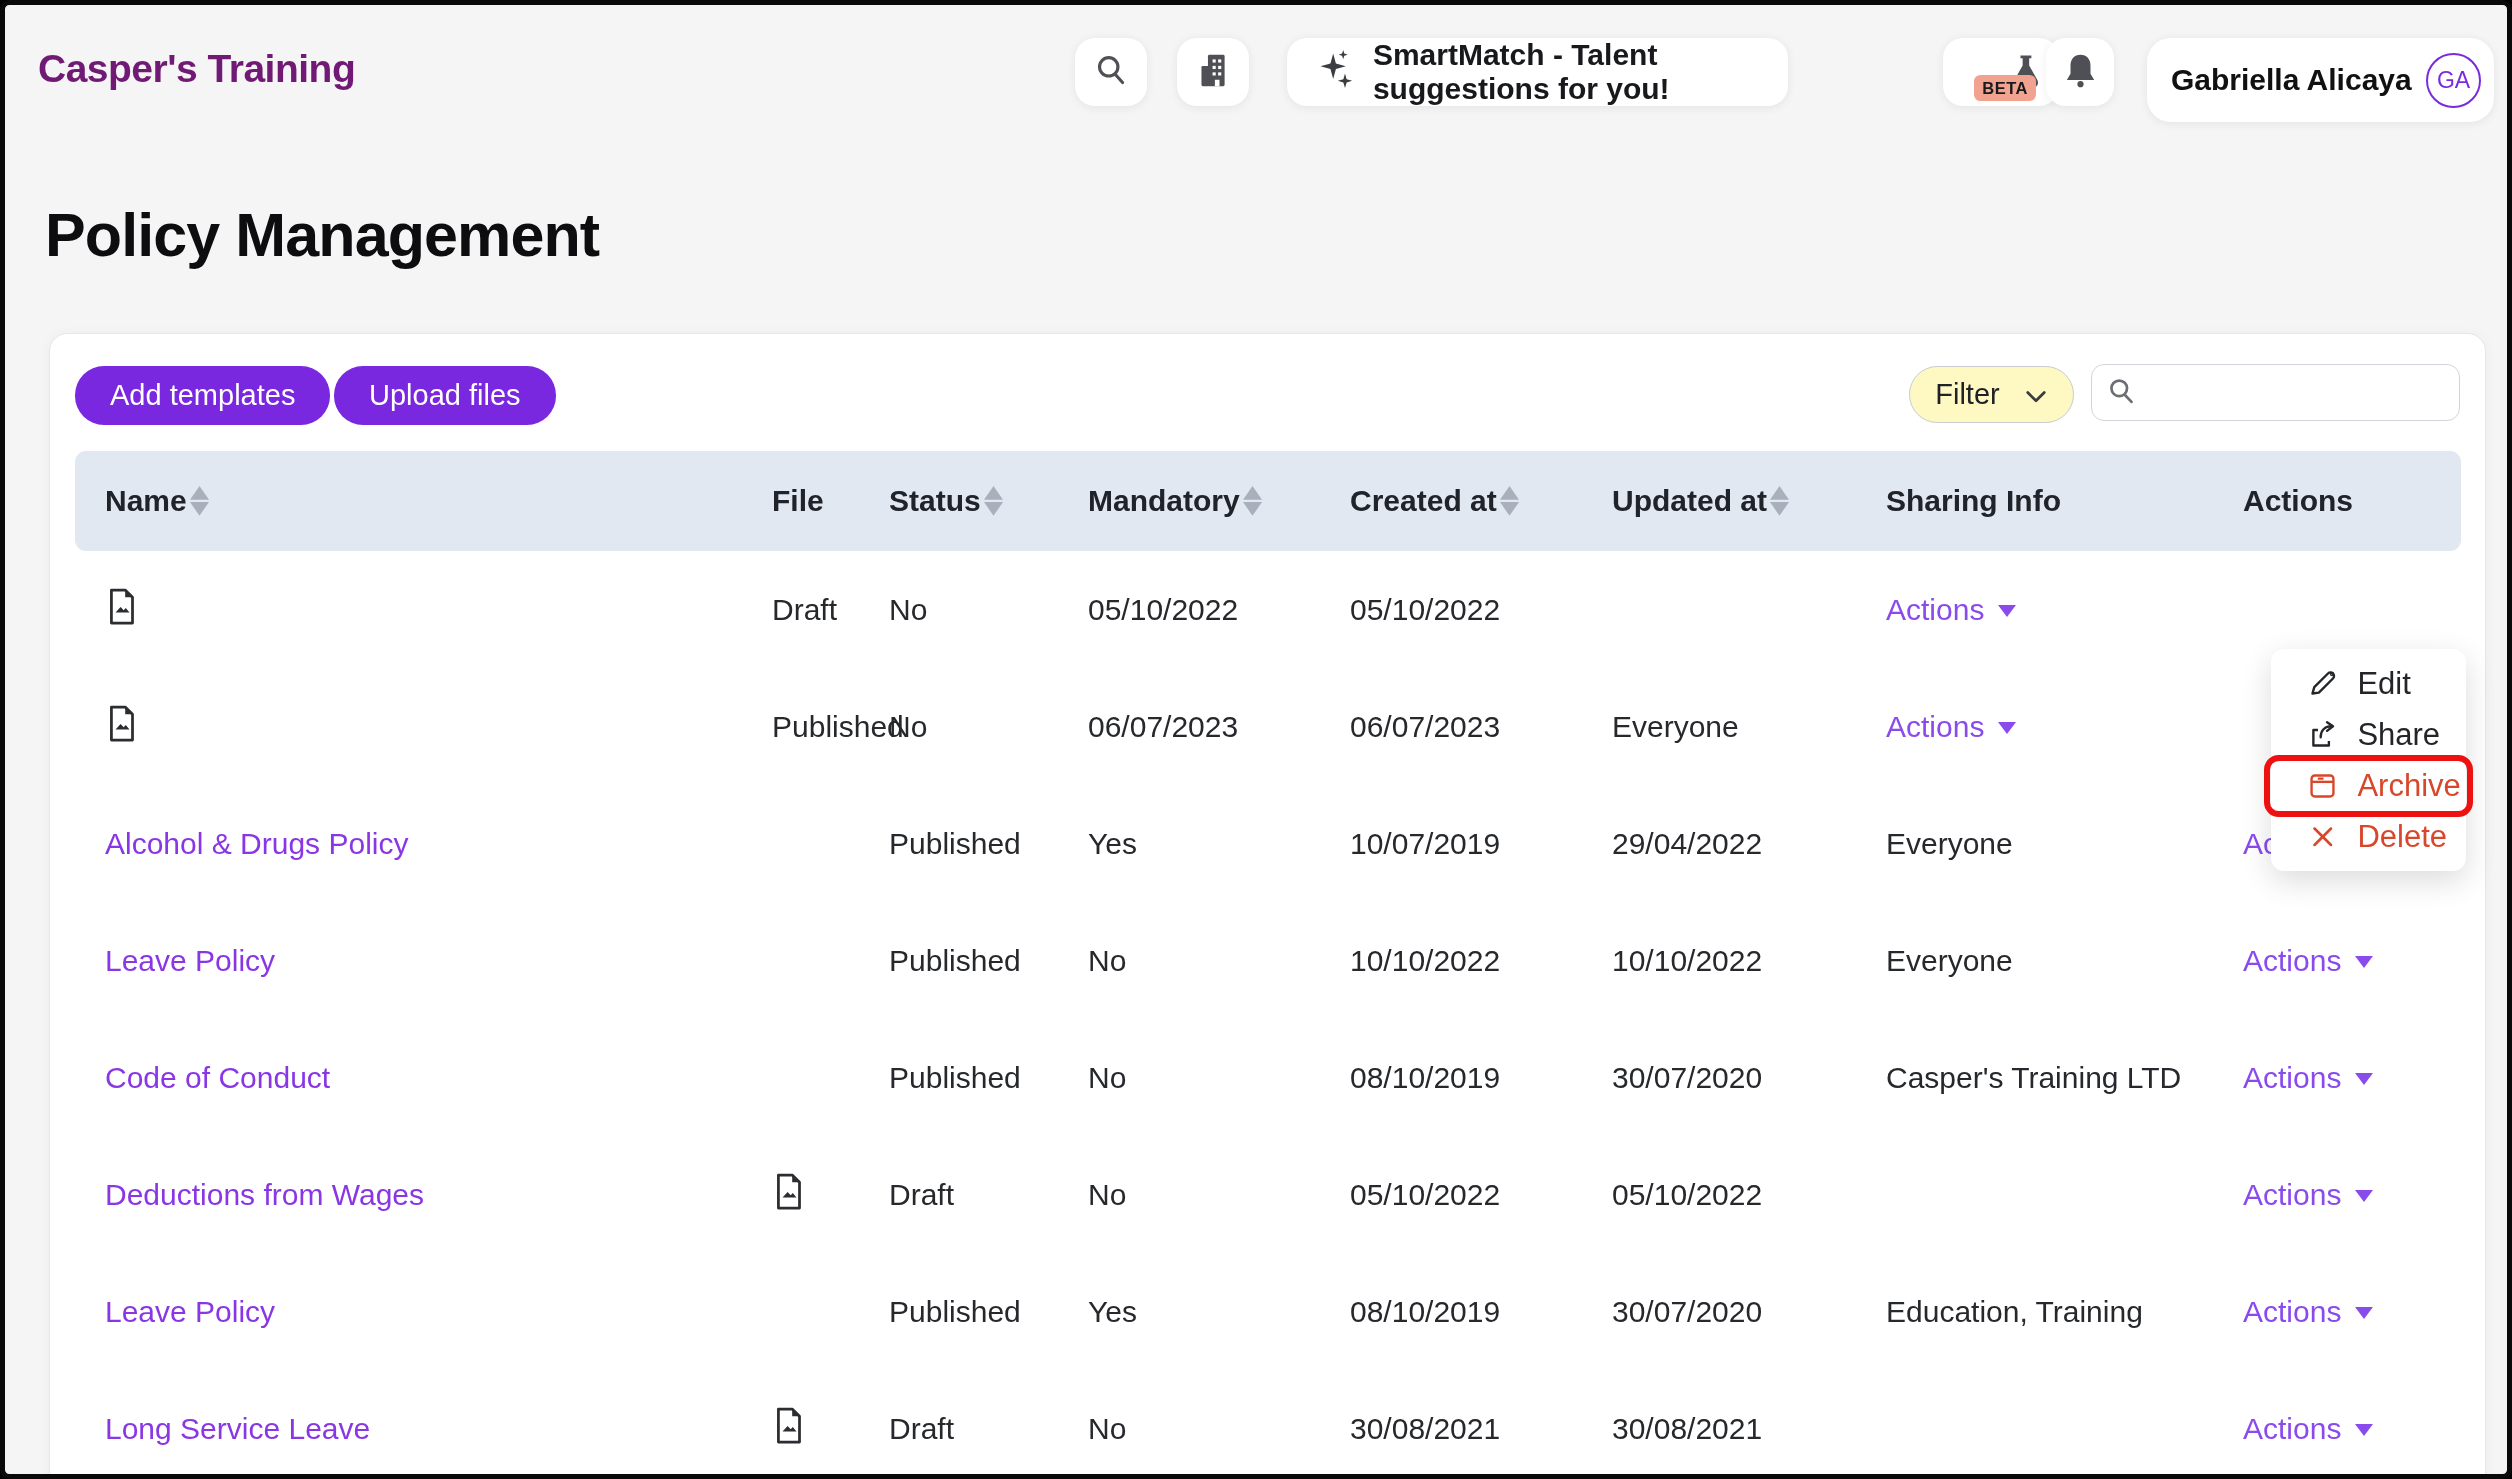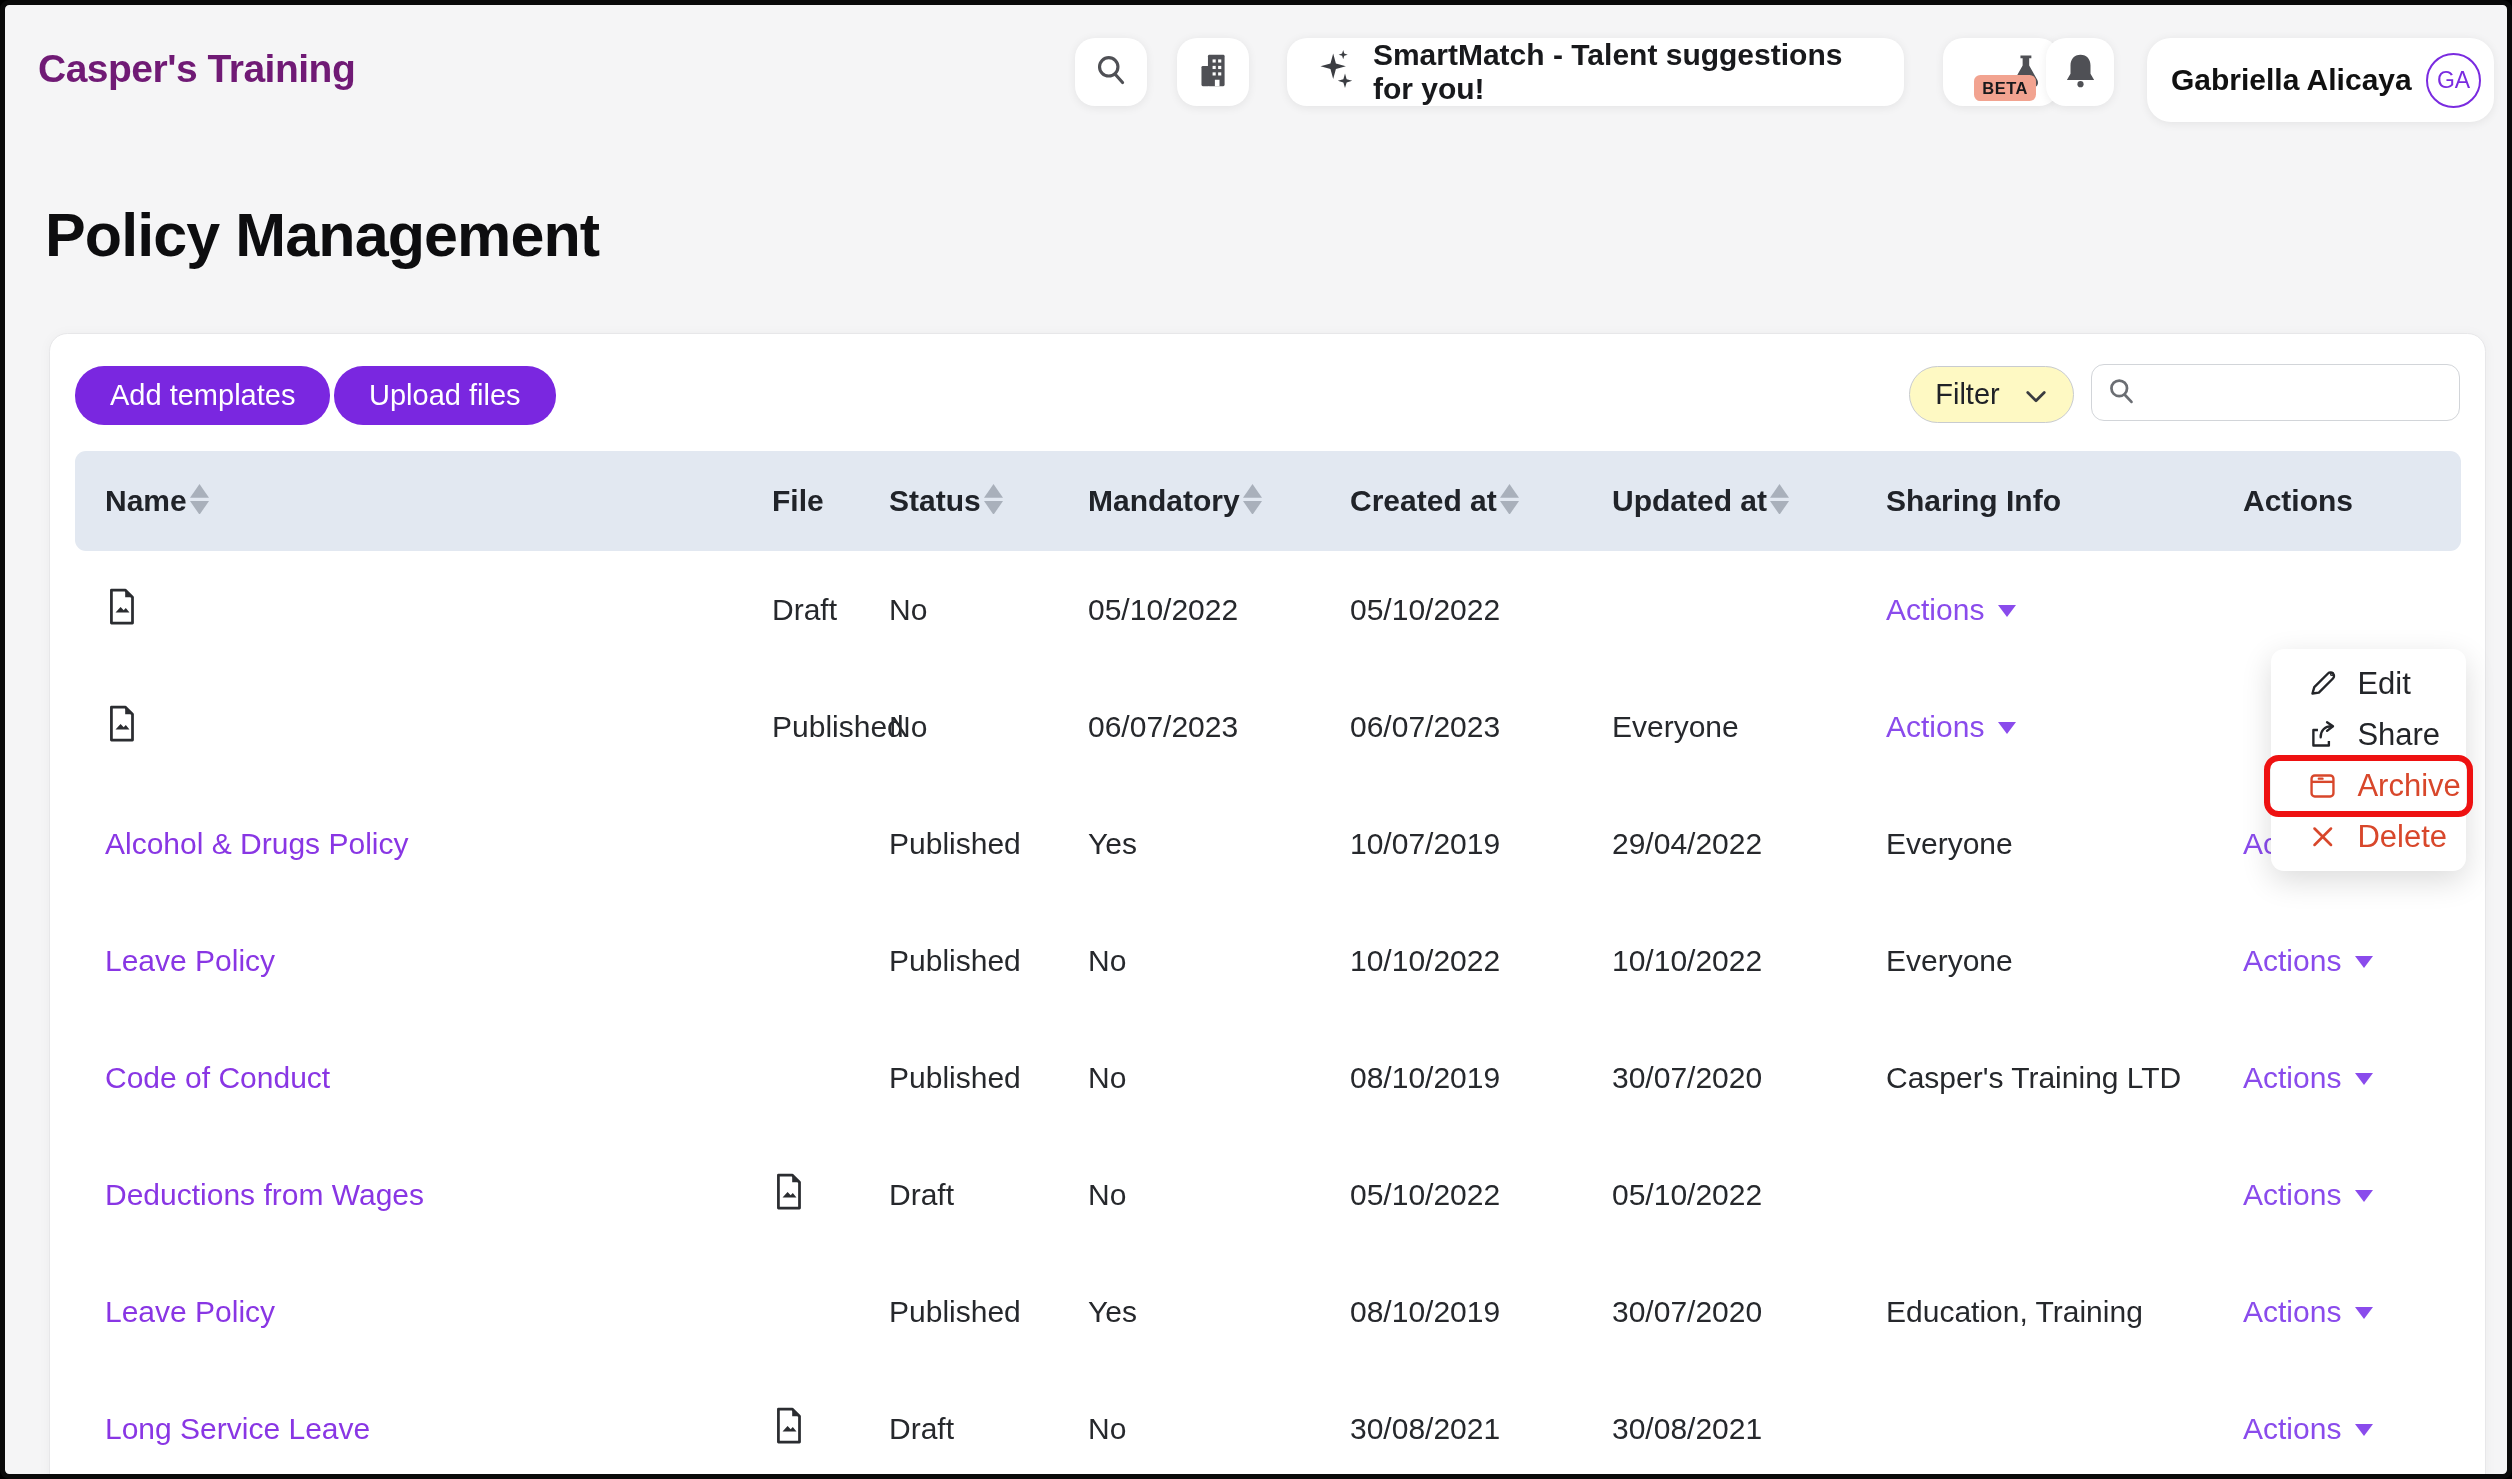--- a/index.html
+++ b/index.html
@@ -19,21 +19,21 @@
   .icon-btn{
     position:absolute;top:33px;height:68px;width:72px;
     background:#fff;border-radius:20px;
     box-shadow:0 1.8px 9.2px rgba(0,0,0,0.07);
     display:flex;align-items:center;justify-content:center;
     cursor:pointer;
   }
   .btn-search{left:1070px;}
   .btn-building{left:1172px;}
   .smartmatch{
-    position:absolute;left:1282px;top:33px;height:68px;width:617px;
+    position:absolute;left:1282px;top:33px;height:68px;width:501px;
     background:#fff;border-radius:20px;
     box-shadow:0 1.8px 9.2px rgba(0,0,0,0.07);
     display:flex;align-items:center;gap:18.4px;
     padding:0 27.5px;box-sizing:border-box;
     font-size:30px;font-weight:700;color:#18191c;cursor:pointer;
   }
   .btn-flask{left:1938px;width:68px;padding-left:48px;}
   .beta-badge{
     position:absolute;left:31px;top:37px;
     background:#f2a violet;
@@ -93,21 +93,21 @@
   .tgrid{
     display:grid;
     grid-template-columns:697px 117px 199px 262px 262px 274px 357px 217px;
     align-items:center;
   }
   .thead{
     position:absolute;left:25px;top:117px;width:2386px;height:100px;
     background:#e2e8f1;border-radius:11px;
     font-size:30px;font-weight:700;color:#202329;
   }
-  .th{display:flex;align-items:flex-start;gap:3px;}
+  .th{display:flex;align-items:center;gap:3px;}
   .th:first-child{padding-left:30px;}
   .tbody{position:absolute;left:25px;top:217px;width:2386px;}
   .trow{height:117px;font-size:30px;color:#26282c;}
   .trow .cell:first-child{padding-left:30px;}
   .name-link{color:#8936e4;cursor:pointer;}
   .actions-link{display:flex;align-items:center;gap:13.8px;color:#8a4bec;cursor:pointer;}
   .caret{width:0;height:0;border-left:9.2px solid transparent;border-right:9.2px solid transparent;border-top:12px solid #8a4bec;margin-top:3.7px;}
   .sort{display:inline-flex;flex-direction:column;gap:2.8px;}
   
   .menu{

